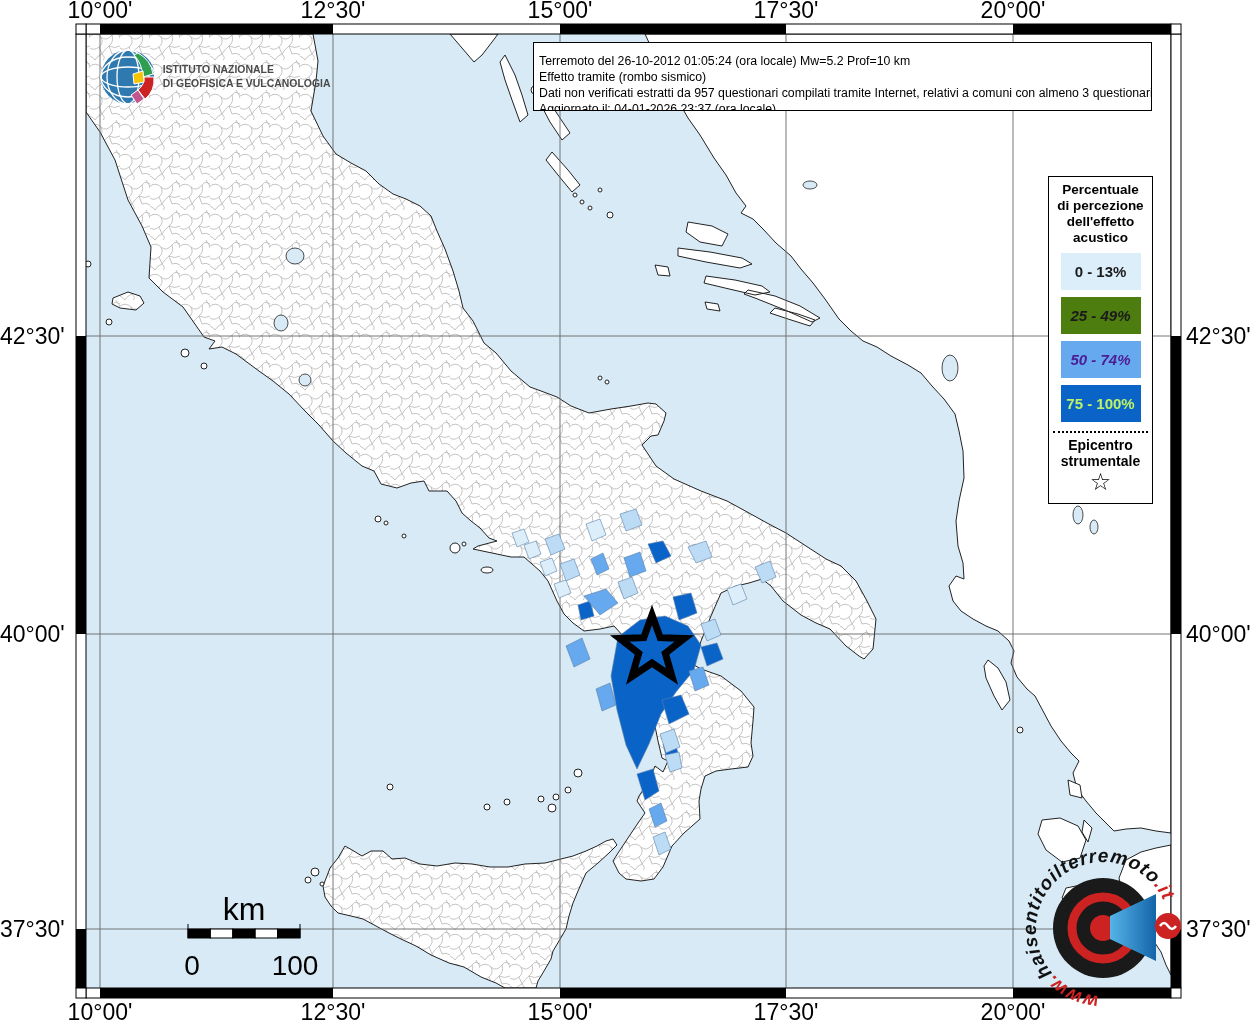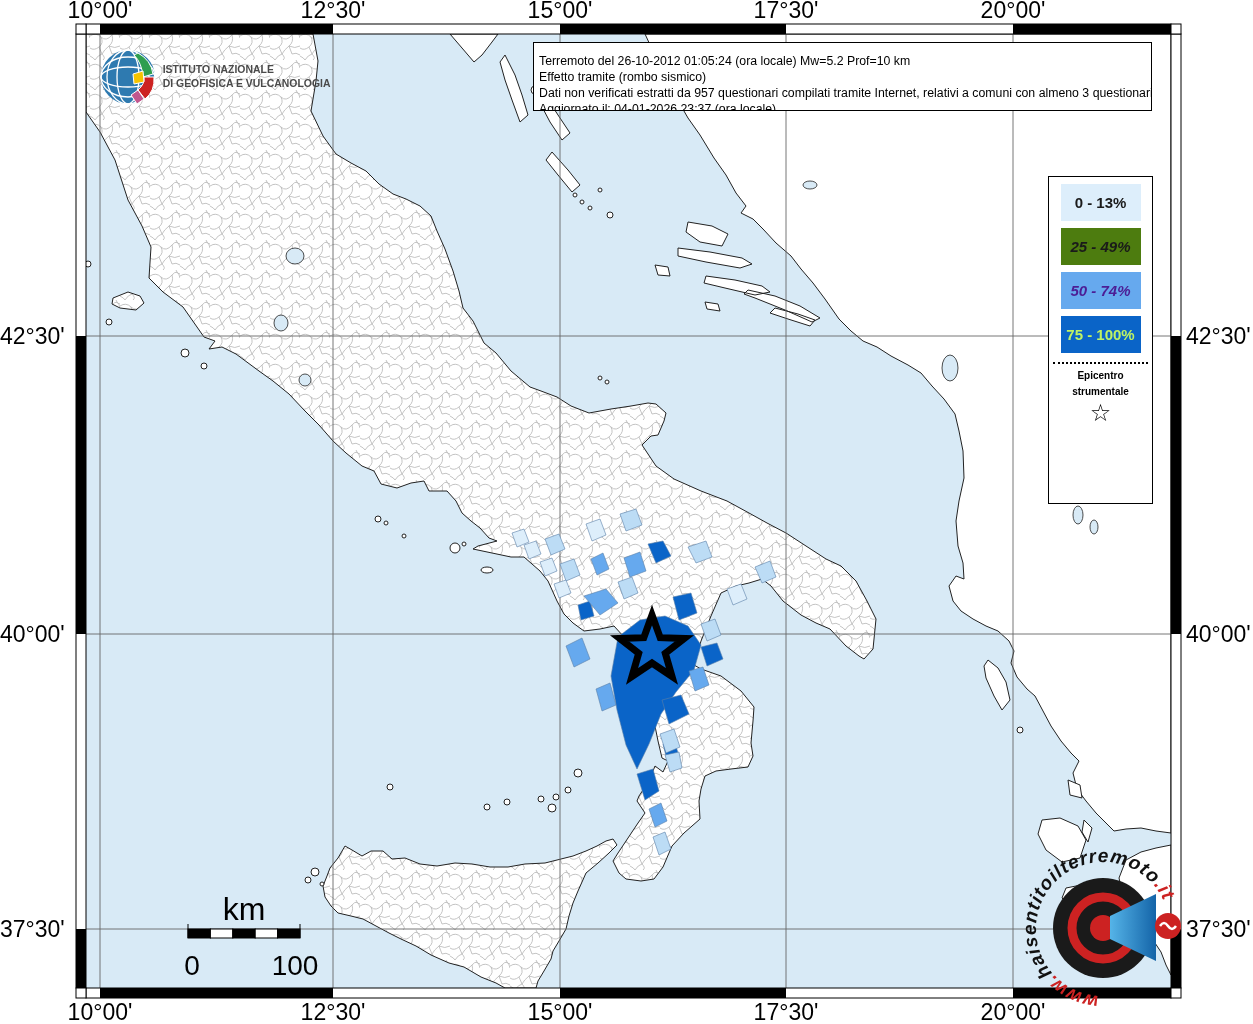--- a/index.html
+++ b/index.html
@@ -13,21 +13,21 @@
   .axis-right{left:1186px;text-align:left;transform:translateY(-50%);}
   #title-box{position:absolute;left:533px;top:42px;width:619px;height:69px;
      background:#fff;border:1px solid #000;box-sizing:border-box;
      padding:10px 5px;font-size:12.3px;line-height:16.1px;white-space:nowrap;overflow:hidden;}
   #legend-box{position:absolute;left:1048px;top:176px;width:105px;height:328px;
      background:#fff;border:1px solid #000;box-sizing:border-box;text-align:center;}
   #legend-title{font-weight:bold;font-size:13.5px;line-height:16px;margin-top:5px;white-space:pre-line;}
   .swatch{width:80px;height:37px;margin:7px auto 0 auto;font-weight:bold;font-size:15px;
      line-height:37px;text-align:center;}
   #legend-sep{border-top:2px dotted #000;margin:9px 4px 4px 4px;}
-  #legend-epi{font-weight:bold;font-size:10px;line-height:16px;white-space:pre-line;}
+  #legend-epi{font-weight:bold;font-size:14px;line-height:16px;white-space:pre-line;}
   #legend-star{font-size:24px;line-height:24px;margin-top:1px;}
 </style>
 </head>
 <body>
 
 <svg id="map-svg" width="1253" height="1024" viewBox="0 0 1253 1024">
   <defs>
     <pattern id="cells" width="30" height="30" patternUnits="userSpaceOnUse">
       <rect width="30" height="30" fill="#ffffff"></rect>
       <path d="M0,6 Q6,2 11,7 T22,5 T30,8 M11,7 Q14,13 9,17 Q4,21 0,18 M9,17 L12,24 Q16,28 13,30
@@ -237,20 +237,24 @@
 </svg>
 
 <div id="title-box">
   <div>Terremoto del 26-10-2012 01:05:24 (ora locale) Mw=5.2 Prof=10 km</div>
   <div>Effetto tramite (rombo sismico)</div>
   <div>Dati non verificati estratti da 957 questionari compilati tramite Internet, relativi a comuni con almeno 3 questionari.</div>
   <div>Aggiornato il: 04-01-2026 23:37 (ora locale)</div>
 </div>
 
 <div id="legend-box">
+  <div id="legend-title">Percentuale
+di percezione
+dell'effetto
+acustico</div>
   <div class="swatch" style="background-color: rgb(221, 238, 251); color: rgb(26, 26, 26);">0 - 13%</div>
   <div class="swatch" style="background-color: #4d7c0f; color: rgb(26, 26, 26); font-style: italic;">25 - 49%</div>
   <div class="swatch" style="background-color: rgb(102, 169, 238); color: #4c1d95; font-style: italic;">50 - 74%</div>
   <div class="swatch" style="background-color: rgb(10, 100, 200); color: #bef264;">75 - 100%</div>
   <div id="legend-sep"></div>
   <div id="legend-epi">Epicentro
 strumentale</div>
   <div id="legend-star">☆</div>
 </div>
 

